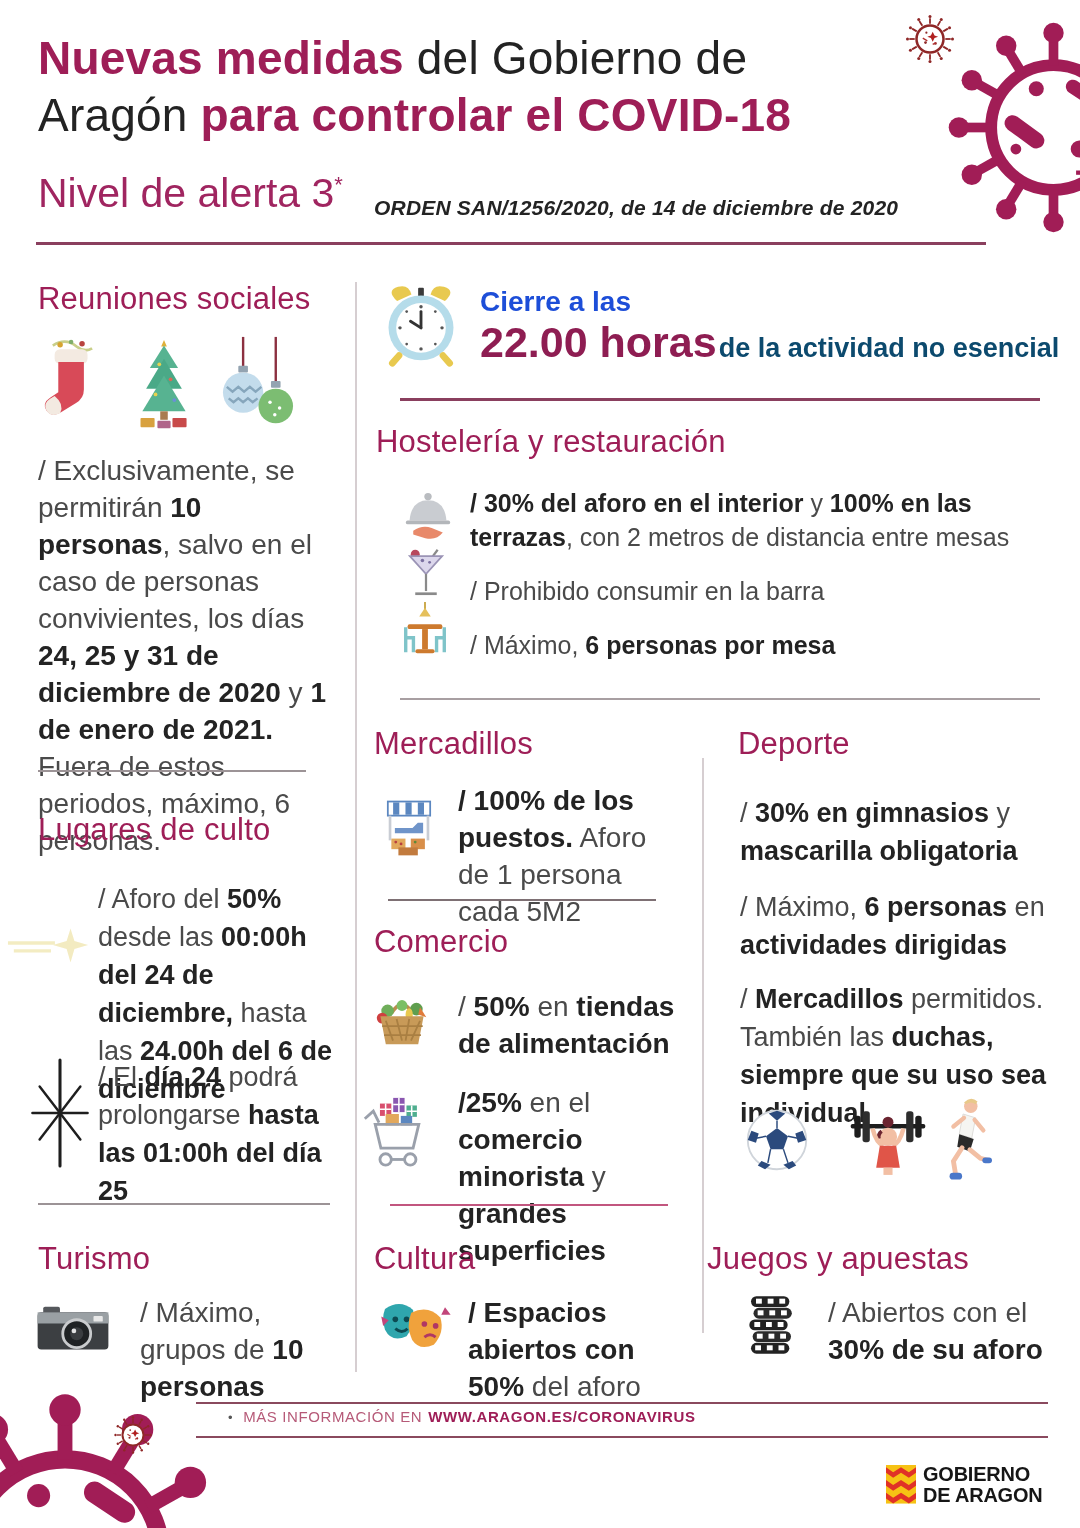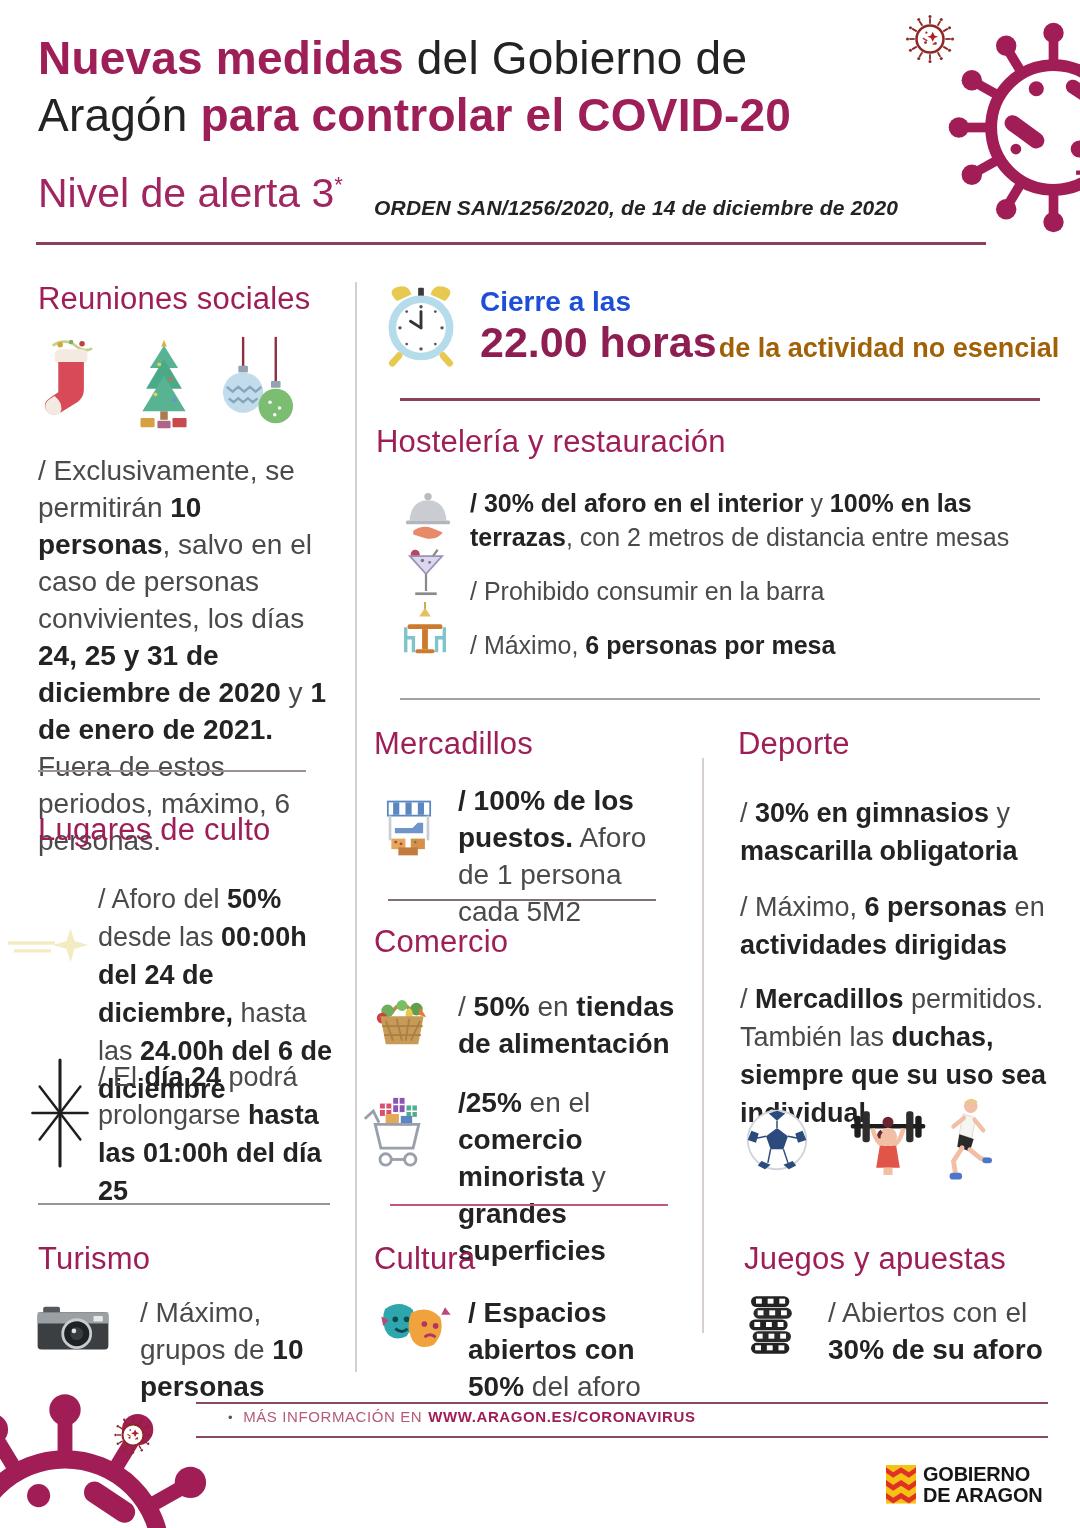--- a/index.html
+++ b/index.html
@@ -20,21 +20,21 @@
   .hr.footer{background:#8a4a5e;height:2px}
   .vr{position:absolute;width:2px;background:#d6ced1}
   .title{font-size:46px;line-height:57px;font-weight:bold;color:#9e1e57;letter-spacing:.2px;width:840px}
   .title .dark{color:#232323;font-weight:normal}
   .alert{font-size:41px;color:#a02560}
   .alert sup{font-size:22px}
   .order{font-size:21px;font-style:italic;font-weight:bold;color:#232323;letter-spacing:.2px}
   .closure-l1{font-size:28px;font-weight:bold;color:#1d4ed8}
   .closure-row{display:flex;align-items:baseline;gap:2px}
   .closure-time{font-size:43px;font-weight:bold;color:#8e1d52}
-  .closure-suffix{font-size:27px;font-weight:bold;color:#a16207}
+  .closure-suffix{font-size:27px;font-weight:bold;color:#0c4a6e}
   .finfo{display:flex;align-items:baseline;font-size:15px;letter-spacing:.6px}
   .finfo .bullet{color:#555;margin-right:10px;font-size:13px}
   .finfo .pre{color:#b65a78;margin-right:6px}
   .finfo .url{color:#9e1e57;font-weight:bold}
   .logo{display:flex;align-items:flex-end}
   .logo-text{margin-left:7px;font-size:21px;line-height:21px;font-weight:bold;color:#161616;
              transform:scaleX(.95);transform-origin:left;letter-spacing:-.2px;margin-top:3px}
 </style>
 </head>
 <body>
@@ -129,21 +129,21 @@
         <g stroke="#b03030" stroke-width="1.5" fill="none">
           <path d="M22 29 l5 3"></path>
             <path d="M33 36 l4 -2"></path>
         </g>
       </g>
     </defs>
   </svg>
 
   <div class="abs title" style="left:38px;top:30px">
     <span class="accent">Nuevas medidas</span><span class="dark"> del Gobierno de</span><br>
-    <span class="dark">Aragón </span><span class="accent">para controlar el COVID-20</span>
+    <span class="dark">Aragón </span><span class="accent">para controlar el COVID-18</span>
   </div>
 
   <div class="abs alert" style="left:38px;top:170px">
     <span>Nivel de alerta 3</span><sup>*</sup>
   </div>
 
   <div class="abs order" style="left:374px;top:196px">ORDEN SAN/1256/2020, de 14 de diciembre de 2020</div>
 
   <svg class="abs" style="left:903px;top:12px" width="54" height="54" viewBox="0 0 60 60">
       <use href="#smallvirus"></use>
@@ -408,21 +408,21 @@
     <path d="M26 19 l13 4 -4 21 -13 -4 z" fill="#f5f5f2" stroke="#dddcd8"></path>
     <path d="M27 23 l-11 9" stroke="#f2bfa4" stroke-width="4.5" stroke-linecap="round"></path>
     <path d="M38 25 l9 11" stroke="#f2bfa4" stroke-width="4.5" stroke-linecap="round"></path>
     <path d="M22 40 l15 5 -4 13 -13 -5 z" fill="#2a2a2a"></path>
     <path d="M25 54 l-9 14 l2 12" stroke="#f2bfa4" stroke-width="5" fill="none" stroke-linecap="round"></path>
     <path d="M33 56 l11 9 8 2" stroke="#f2bfa4" stroke-width="5" fill="none" stroke-linecap="round"></path>
     <rect x="12" y="80" width="13" height="7" rx="3.5" fill="#4a77c9"></rect>
     <rect x="46" y="64" width="10" height="6" rx="3" fill="#4a77c9"></rect>
   </svg>
 
-  <div class="abs h2" style="left:744px;top:1241px">Juegos y apuestas</div>
+  <div class="abs h2" style="left:707px;top:1241px">Juegos y apuestas</div>
   <svg class="abs" style="left:746px;top:1294px" width="50" height="66" viewBox="0 0 60 78">
     <g>
         <rect x="6" y="2" width="46" height="13" rx="6.5" fill="#222"></rect>
         <rect x="12" y="5" width="7" height="6" fill="#fff"></rect>
         <rect x="26" y="5" width="7" height="6" fill="#fff"></rect>
         <rect x="40" y="5" width="7" height="6" fill="#fff"></rect>
       </g>
     <g>
         <rect x="9" y="16" width="46" height="13" rx="6.5" fill="#2a2a2a"></rect>
         <rect x="14" y="19" width="7" height="6" fill="#fff"></rect>

